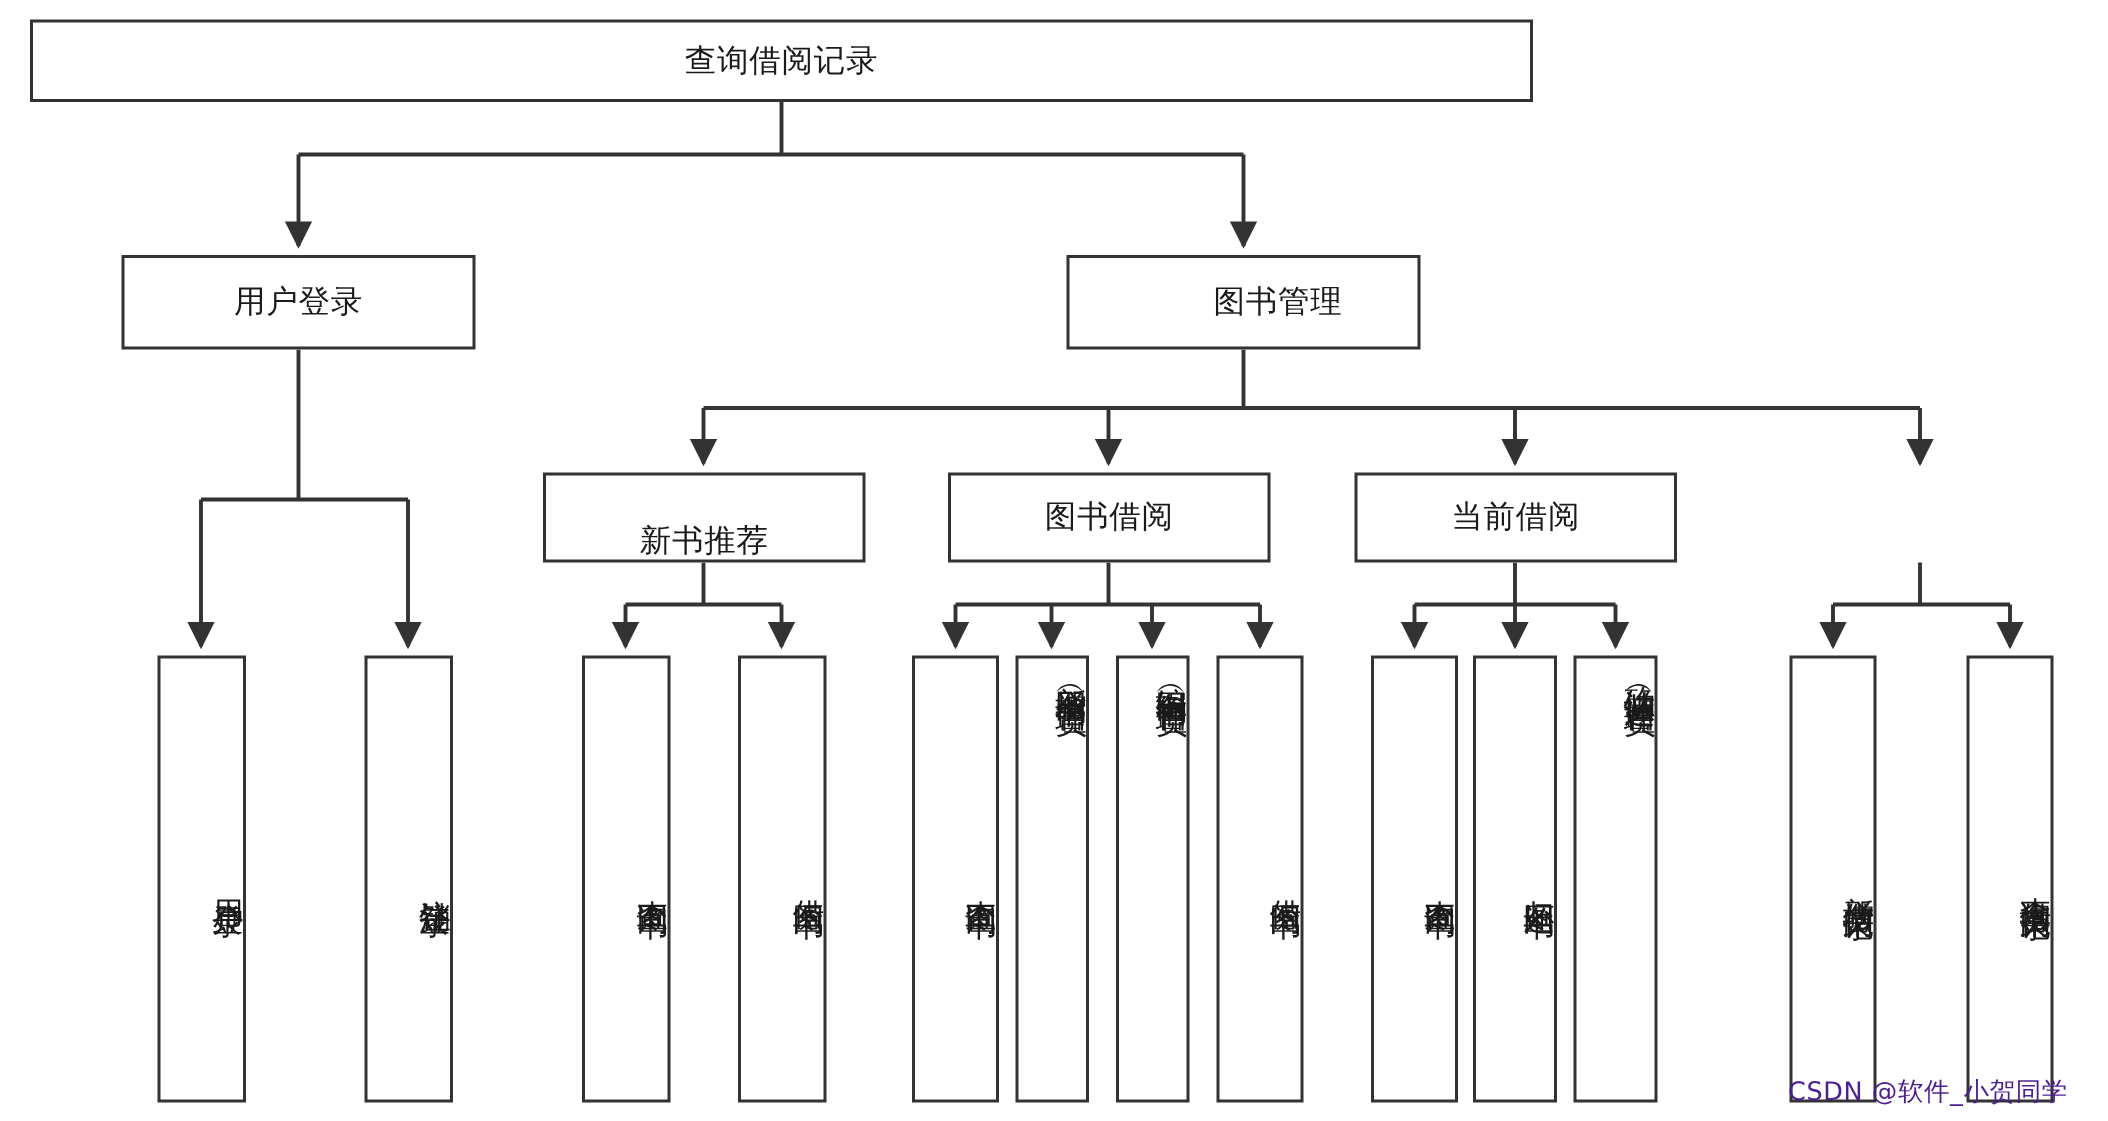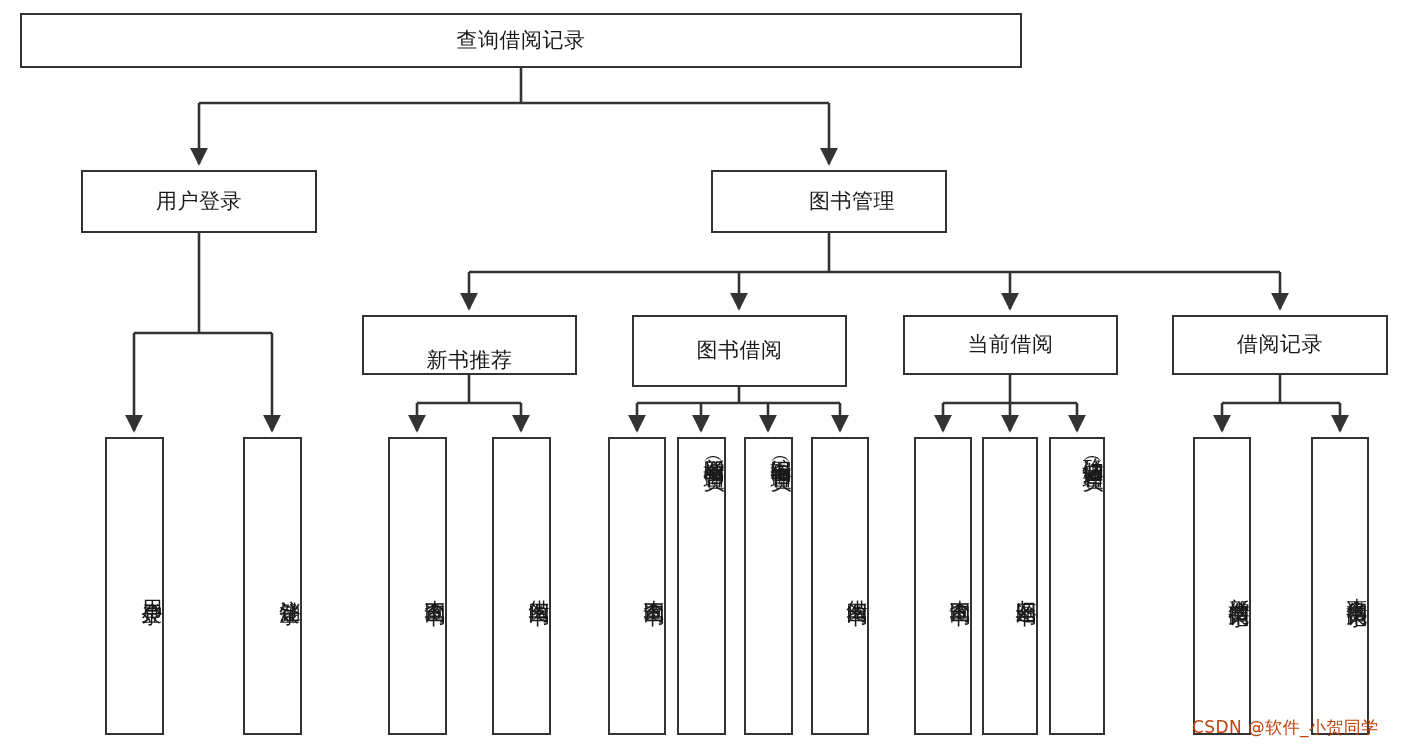--- a/index.html
+++ b/index.html
@@ -63,21 +63,21 @@
   .node.v .node-label {
     writing-mode: vertical-rl;
     text-orientation: upright;
     letter-spacing: 2px;
     line-height: 1;
     white-space: nowrap;
   }
   .watermark {
     position: absolute;
     font-size: 17px;
-    color: #c2410c;
+    color: #4c1d95;
     white-space: nowrap;
     z-index: 5;
     letter-spacing: 0.4px;
   }
 </style>
 </head>
 <body>
 
 <div id="canvas">
 
@@ -141,29 +141,26 @@
   <div class="node h" style="left:81px; top:170px; width:236px; height:63px;">
     <span class="node-label">用户登录</span>
   </div>
   <div class="node h" style="left:711px; top:170px; width:236px; height:63px;padding-left:46px;">
     <span class="node-label">图书管理</span>
   </div>
 
   <div class="node h" style="left:362px; top:315px; width:215px; height:60px;align-items:flex-end;">
     <span class="node-label">新书推荐</span>
   </div>
-  <div class="node h" style="left:632px; top:315px; width:215px; height:72px;">
+  <div class="node h" style="left:632px; top:315px; width:215px; height:60px;">
     <span class="node-label">图书借阅</span>
   </div>
   <div class="node h" style="left:903px; top:315px; width:215px; height:60px;text-align:center;">
     <span class="node-label">当前借阅</span>
   </div>
-  <div class="node h" style="left:1172px; top:315px; width:216px; height:60px;">
-    <span class="node-label">借阅记录</span>
-  </div>
 
   <div class="node v" style="left:105px; top:437px; width:59px; height:298px;">
     <span class="node-label">用户登录</span>
   </div>
   <div class="node v" style="left:243px; top:437px; width:59px; height:298px;">
     <span class="node-label">注销登录</span>
   </div>
 
   <div class="node v" style="left:388px; top:437px; width:59px; height:298px;">
     <span class="node-label">查询图书</span>

